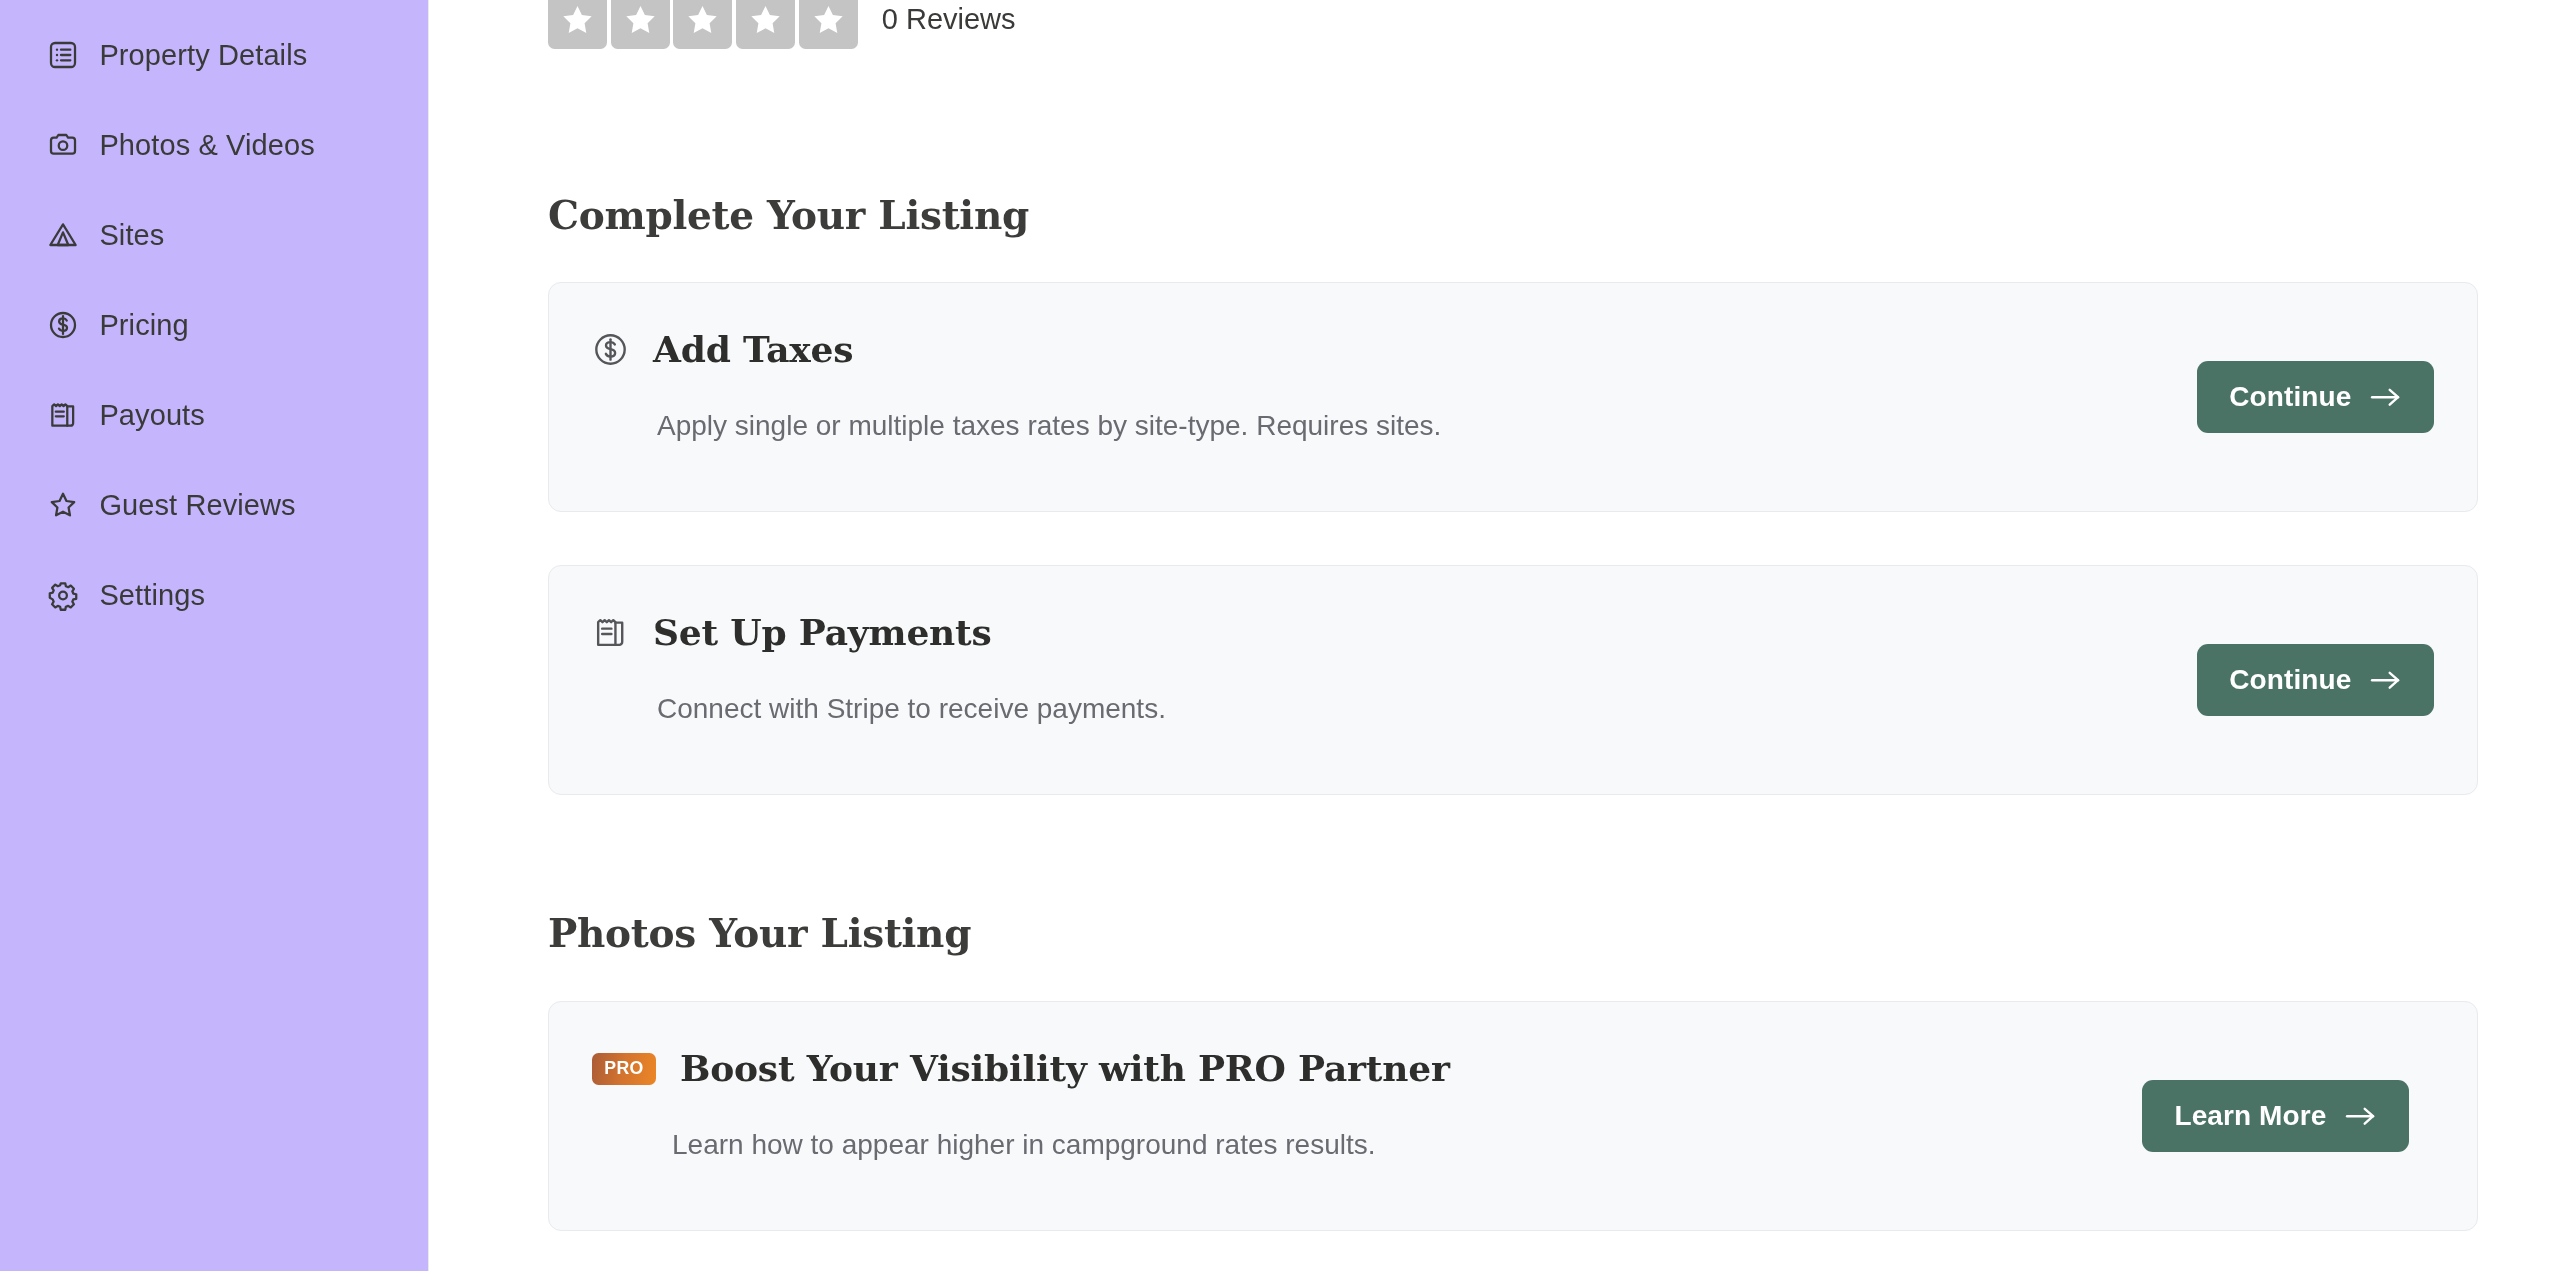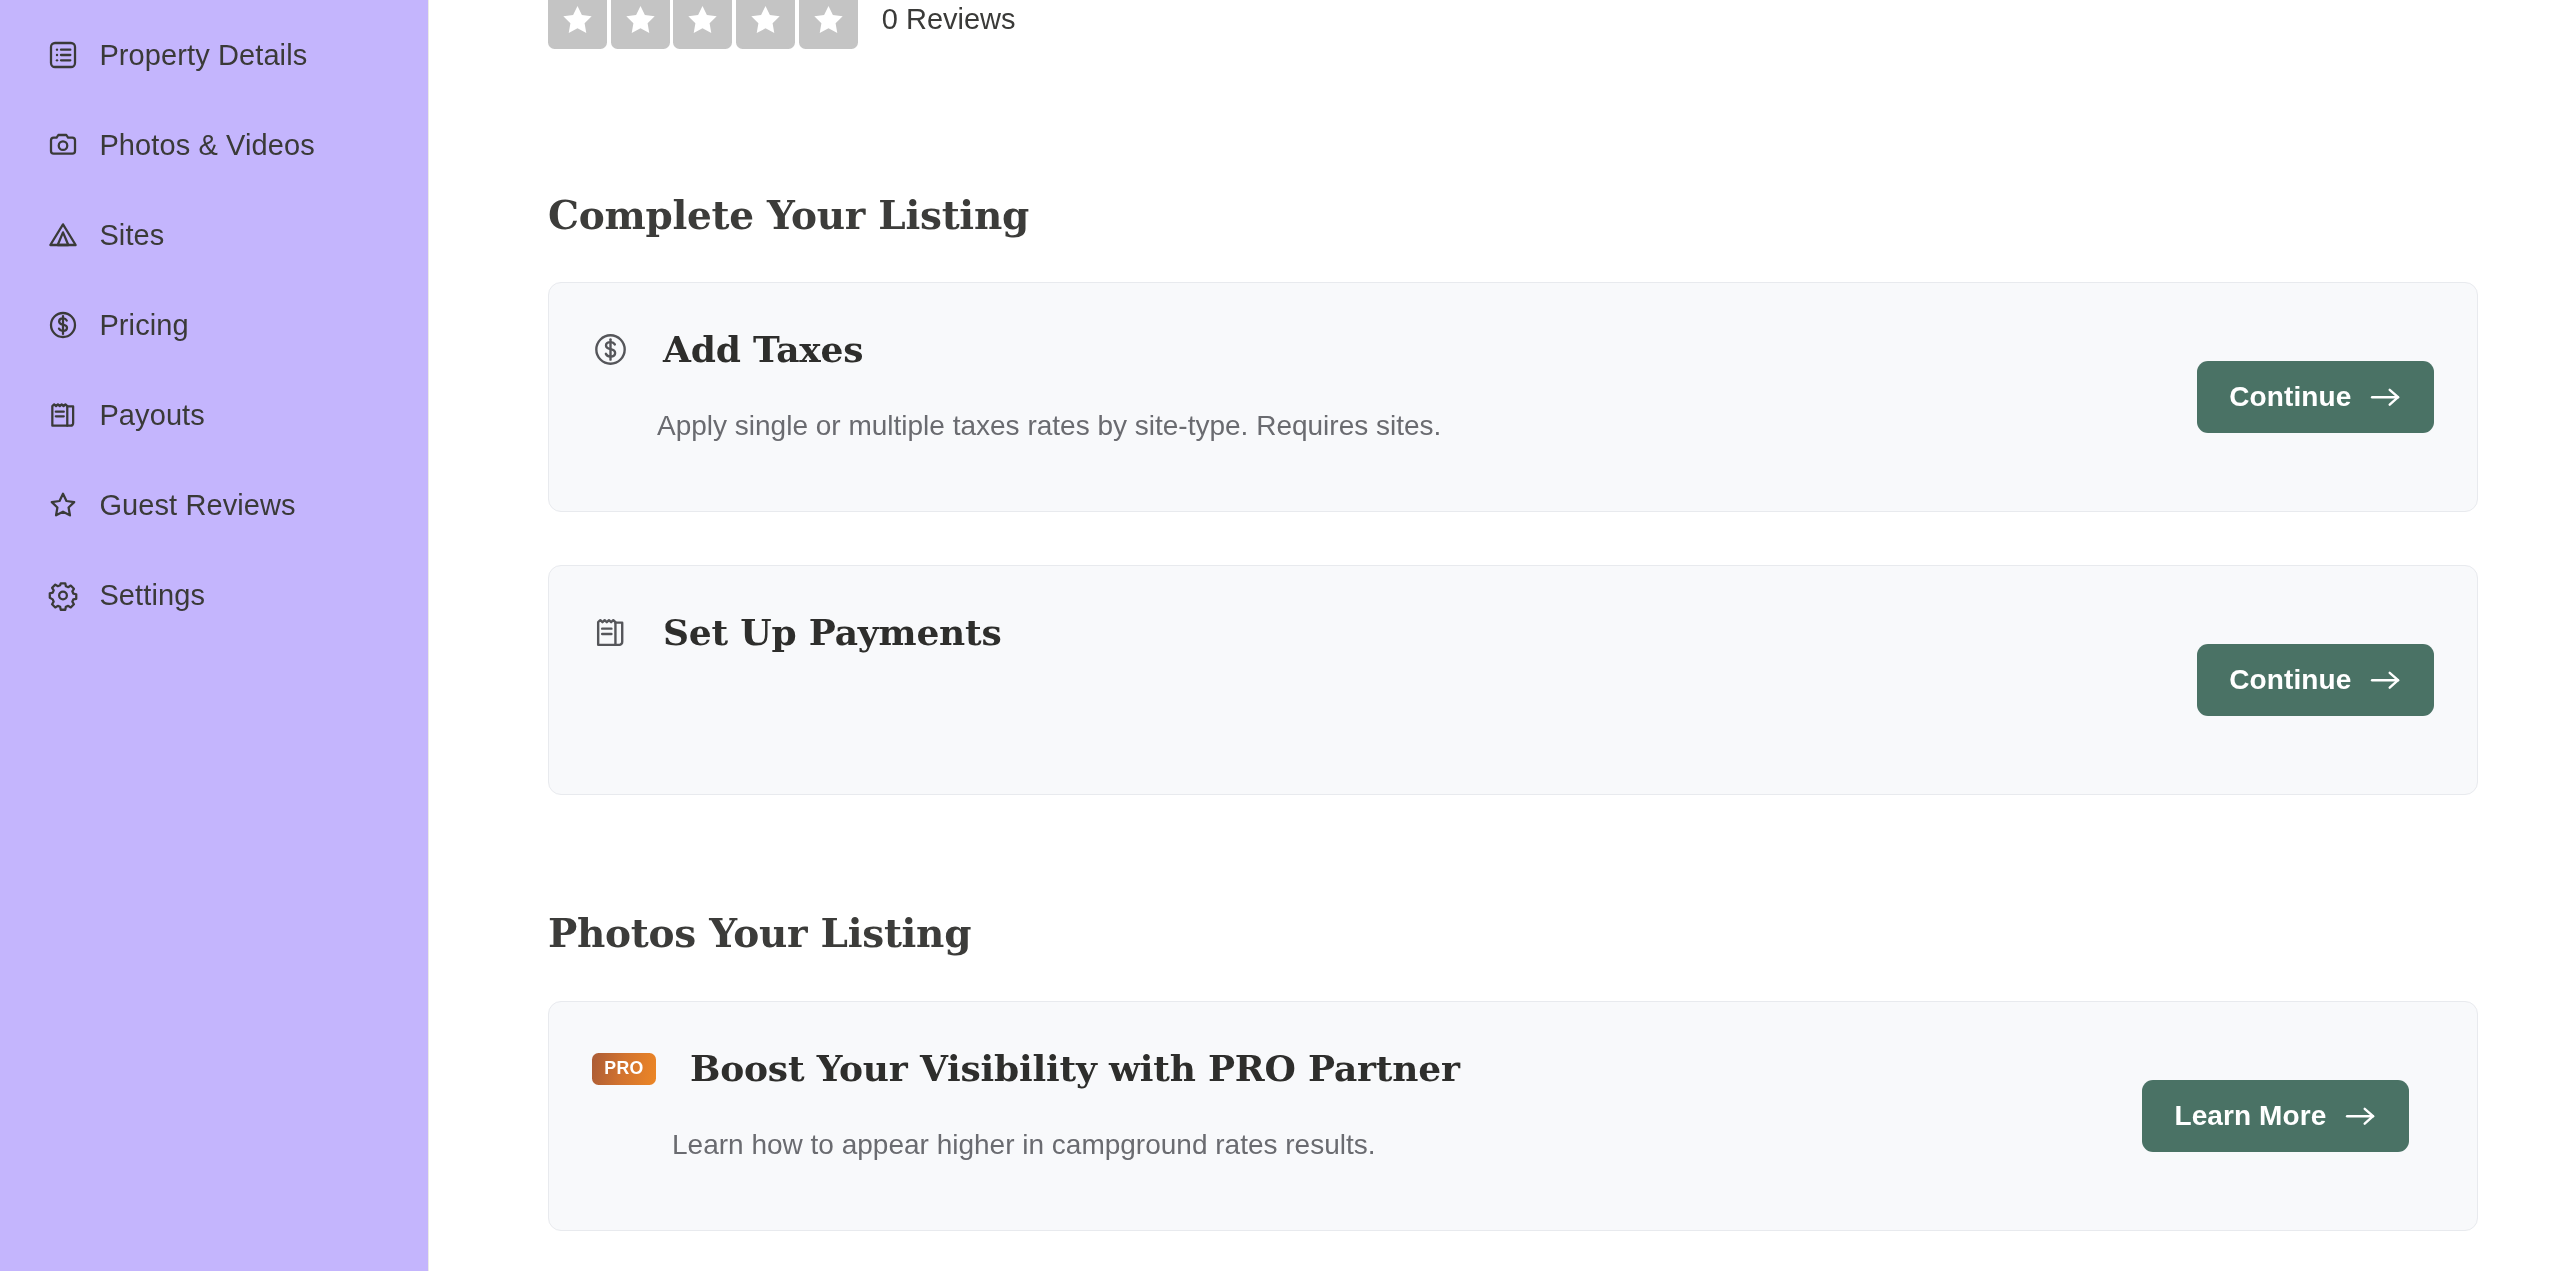--- a/index.html
+++ b/index.html
@@ -122,21 +122,21 @@
     position: relative;
     min-height: 230px;
   }
   .card + .card { margin-top: 53px; }
   #card-taxes { margin-top: 47px; }
   #card-pro   { margin-top: 48px; }
 
   .card-head {
     display: flex;
     align-items: center;
-    gap: 34px;
+    gap: 24px;
     min-height: 50px;
   }
 
   .card-icon {
     width: 37px;
     height: 37px;
     flex: 0 0 37px;
     display: flex;
     align-items: center;
     justify-content: center;
@@ -358,20 +358,21 @@
             <span class="card-icon">
               <svg width="37" height="37" viewBox="0 0 24 24" fill="none" stroke="currentColor" stroke-width="1.55" stroke-linecap="round" stroke-linejoin="round">
                 <path d="M4 5.3 L5.4 4 L6.8 5.3 L8.2 4 L9.6 5.3 L11 4 L12.4 5.3 L13.8 4 L15.2 5.3 L15.2 20 L4 20 Z"></path>
                 <line x1="6.6" y1="9.5" x2="12.6" y2="9.5"></line>
                 <line x1="6.6" y1="13" x2="12.6" y2="13"></line>
                 <path d="M15.2 5.6 L19.6 5.6 L19.6 18 a1.9 1.9 0 0 1-1.9 2 h-2.5"></path>
               </svg>
             </span>
             <h3 class="card-title">Set Up Payments</h3>
           </div>
+          <p class="card-desc">Connect with Stripe to receive payments.</p>
           <button class="cta">
             <span>Continue</span>
             <span class="arrow">
               <svg width="32" height="20.4" viewBox="0 0 34 22" fill="none" stroke="#ffffff" stroke-width="2.6" stroke-linecap="round" stroke-linejoin="round">
                 <line x1="2" y1="11" x2="30" y2="11"></line>
                 <polyline points="21,3 30,11 21,19"></polyline>
               </svg>
             </span>
           </button>
         </section>

